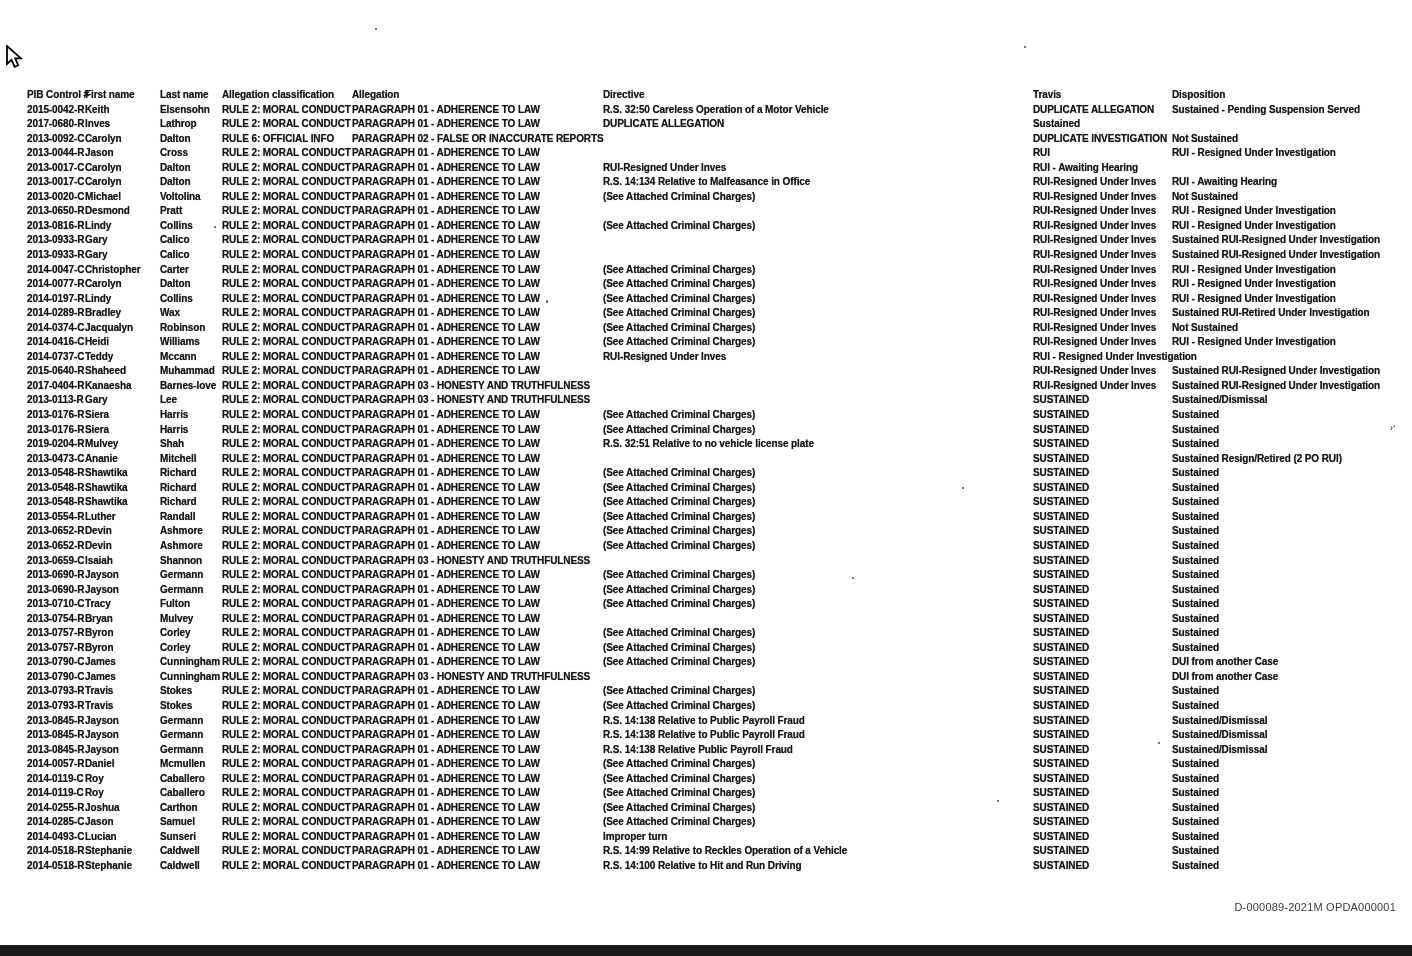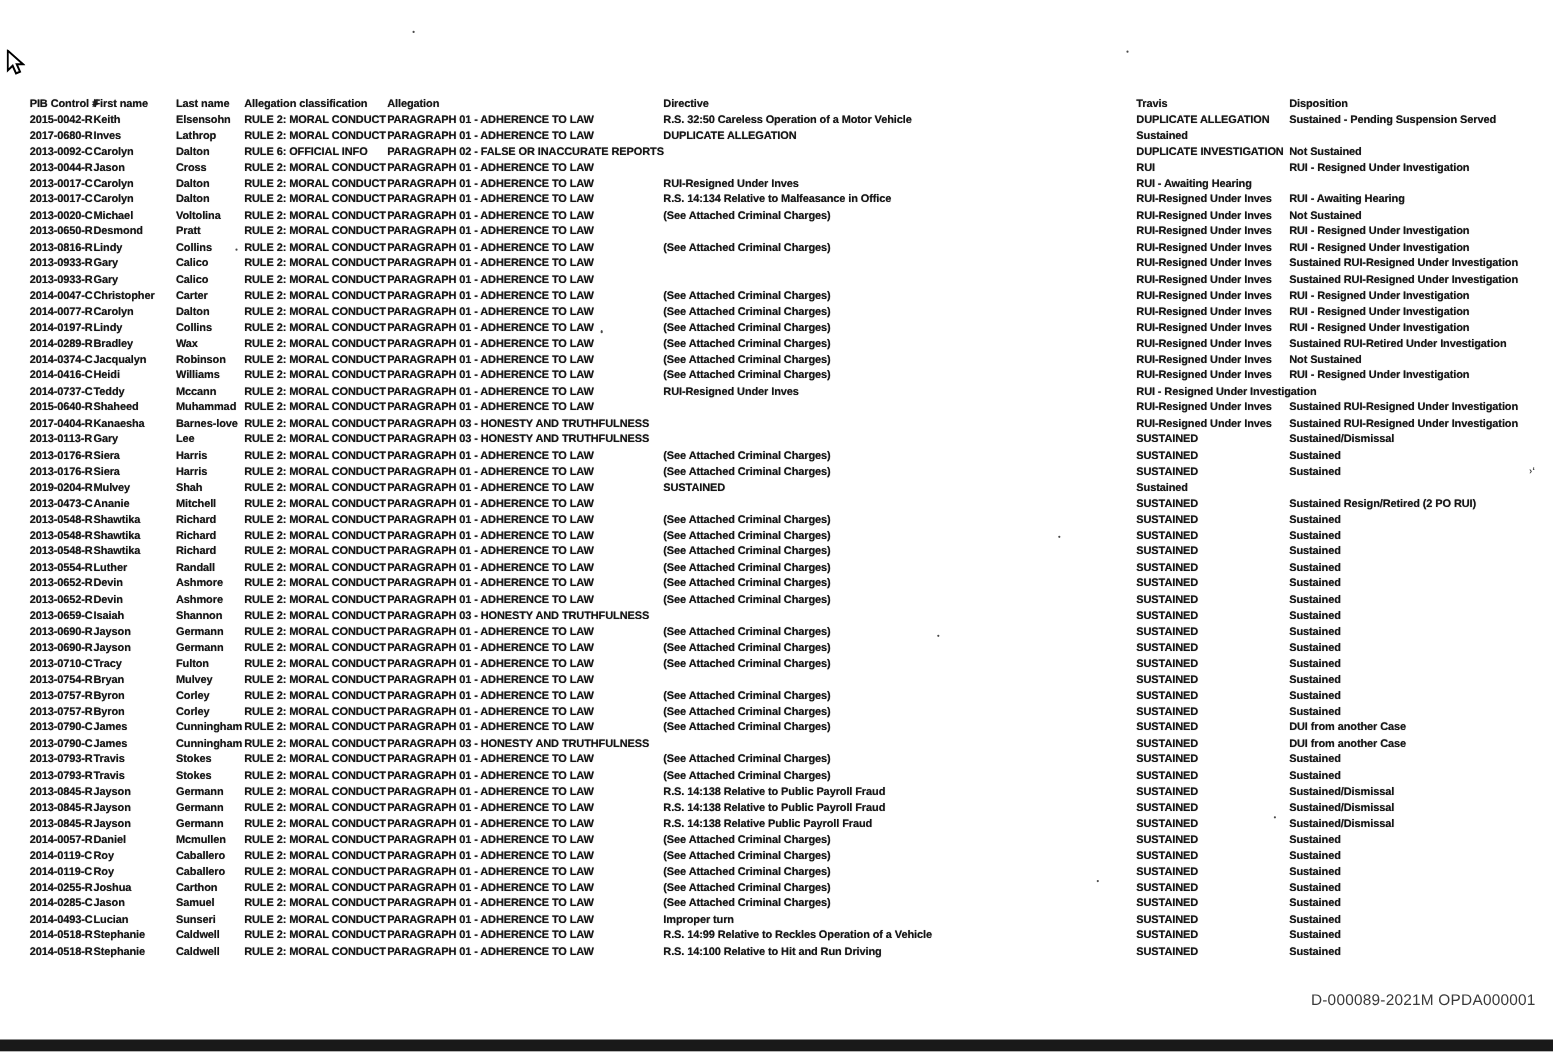--- a/index.html
+++ b/index.html
@@ -30,21 +30,21 @@
     font-weight:700;
     letter-spacing:-0.1px;
     overflow:visible;
     text-shadow:0 0 0.7px rgba(25,25,25,0.65);
   }
   .t-head .t-cell{font-weight:700;}
   
   .bates{
     position:absolute;
     top:901px;right:16px;
-    font-size:14px;
+    font-size:11px;
     font-weight:400;
     color:#3a3a3a;
     letter-spacing:0.2px;
   }
   
   .scan-bar{
     position:absolute;
     left:0;bottom:0;
     width:100%;height:11px;
     background:#191919;
@@ -314,20 +314,21 @@
         <span class="t-cell">(See Attached Criminal Charges)</span>
         <span class="t-cell">SUSTAINED</span>
         <span class="t-cell">Sustained</span>
       </div>
       <div class="t-row">
         <span class="t-cell">2019-0204-R</span>
         <span class="t-cell">Mulvey</span>
         <span class="t-cell">Shah</span>
         <span class="t-cell">RULE 2: MORAL CONDUCT</span>
         <span class="t-cell">PARAGRAPH 01 - ADHERENCE TO LAW</span>
+        <span class="t-cell">R.S. 32:51 Relative to no vehicle license plate</span>
         <span class="t-cell">SUSTAINED</span>
         <span class="t-cell">Sustained</span>
       </div>
       <div class="t-row">
         <span class="t-cell">2013-0473-C</span>
         <span class="t-cell">Ananie</span>
         <span class="t-cell">Mitchell</span>
         <span class="t-cell">RULE 2: MORAL CONDUCT</span>
         <span class="t-cell">PARAGRAPH 01 - ADHERENCE TO LAW</span>
         <span class="t-cell"></span>

